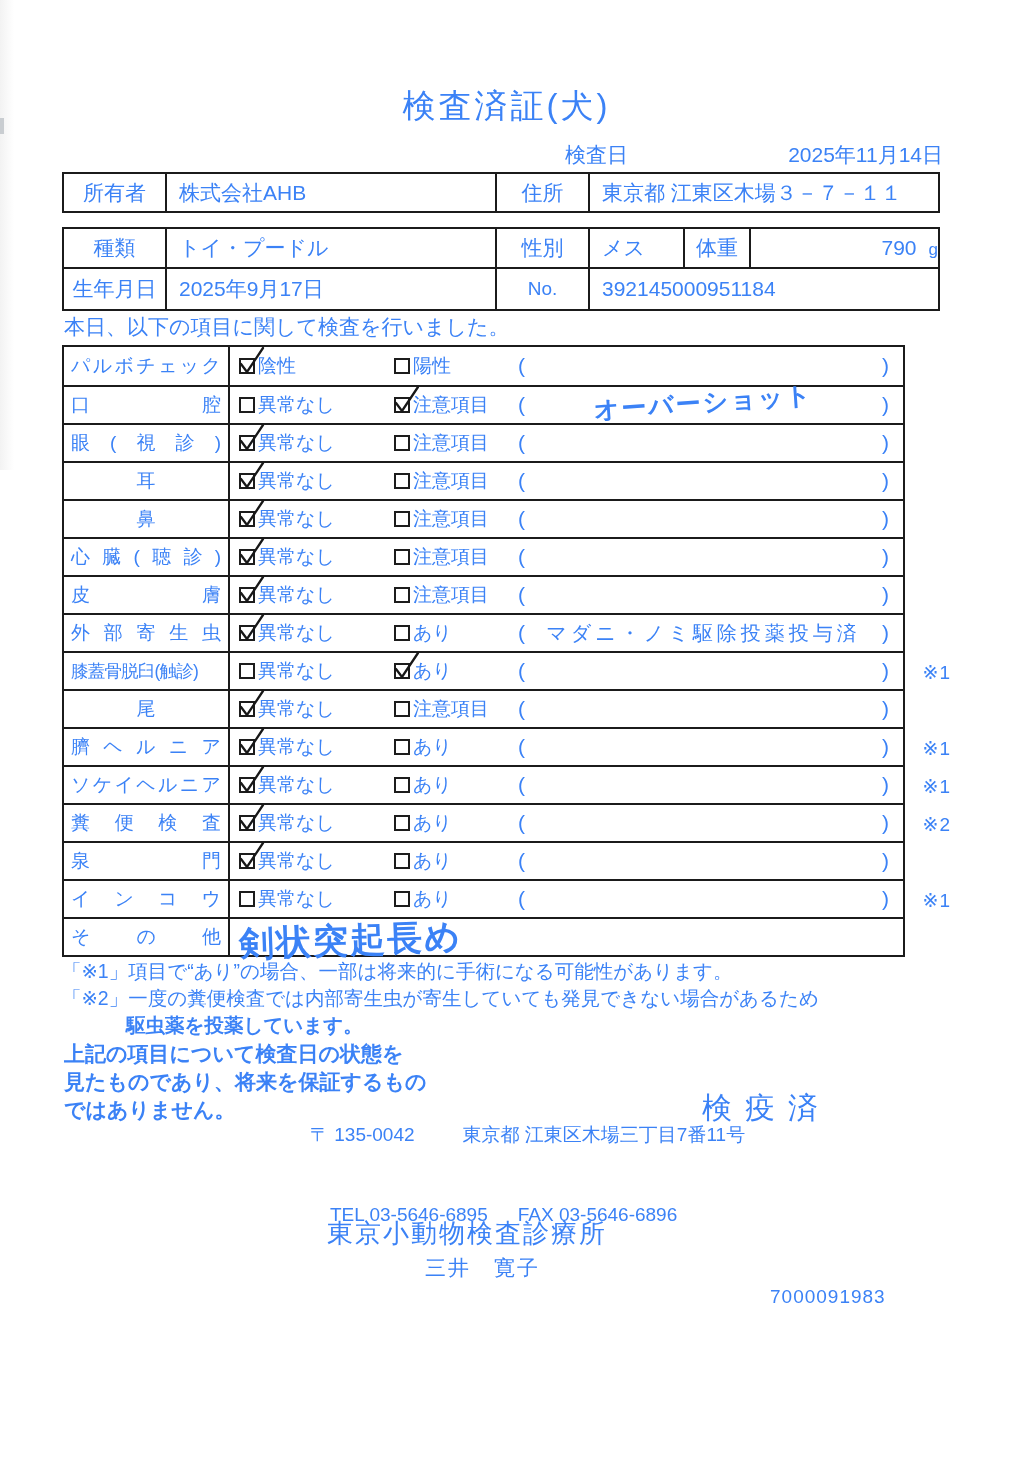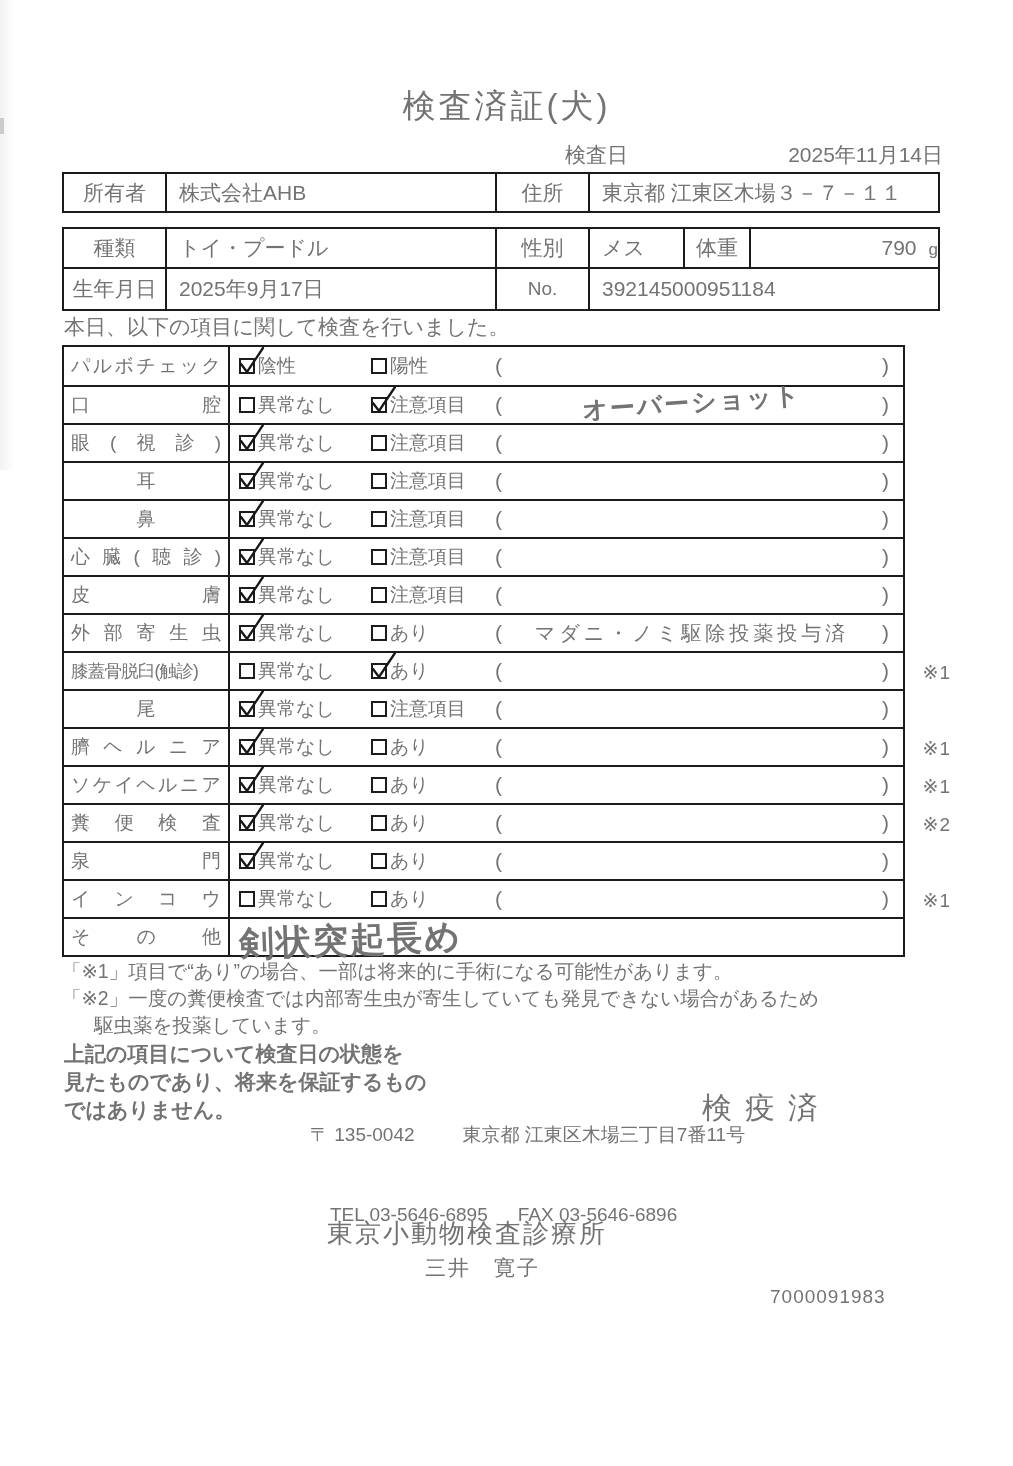--- a/index.html
+++ b/index.html
@@ -1,21 +1,21 @@
 <!DOCTYPE html>
 <html><head>
 <meta charset="utf-8">
 <style>
   * { box-sizing: border-box; margin: 0; padding: 0; }
   html,body { background:#ffffff; }
   .page {
     position: relative;
     width: 1013px; height: 1466px;
     background: #ffffff;
-    color: #737373;
+    color: #3b82f6;
     font-family: "Liberation Sans", "DejaVu Sans", sans-serif;
     overflow: hidden;
   }
   
   .scan-edge { position:absolute; left:0; top:0; width:14px; height:470px;
     background: linear-gradient(to right, #ededed, #ffffff); opacity:.7; }
   .scan-nick { position:absolute; left:0; top:118px; width:4px; height:16px; background:#c9cdd1; }
 
   .title { position:absolute; top:84px; left:0; right:0; text-align:center;
     font-size:33px; letter-spacing:3px; font-weight:500; }
@@ -46,39 +46,39 @@
   .cl-row { position:relative; display:flex; height:38px; }
   .cl-row + .cl-row { border-top:2px solid #1b1b1b; }
   .cl-label { width:166px; flex:none; border-right:2px solid #1b1b1b;
     display:flex; align-items:center; padding:0 7px; font-size:19px; }
   .cl-label.spread { justify-content:space-between; }
   .cl-label.center1 { justify-content:center; }
   .cl-label.tight { font-size:17.5px; letter-spacing:-0.8px; }
   .cl-content { flex:1; display:flex; align-items:center; padding-left:9px; overflow:visible; }
   .cl-options { display:flex; align-items:center; width:100%; }
   .opt { display:flex; align-items:center; font-size:19px; }
-  .opt1 { width:132px; }
+  .opt1 { width:155px; }
   .opt2 { width:124px; }
   .cb { position:relative; width:16px; height:16px; border:2px solid #1c1c1c;
     margin-right:3px; flex:none; }
   .check { position:absolute; left:-4px; top:-15px; width:30px; height:32px; display:none; }
   .check path { stroke:#171717; stroke-width:2.3; fill:none; stroke-linecap:round; }
   .opt.checked .check { display:block; }
   .paren { flex:1; position:relative; display:flex; align-items:center;
     justify-content:space-between; font-size:21px; padding-right:14px; }
   .p-content { position:absolute; left:20px; right:34px; text-align:center;
     font-size:20px; letter-spacing:4px; white-space:nowrap; }
   .p-content.hand { font-size:25px; font-weight:600; letter-spacing:2px;
     transform:rotate(-4deg) translateY(-3px); }
   .other-hand { display:none; font-size:35px; font-weight:700; letter-spacing:2px;
     transform:rotate(-2deg); line-height:1; padding-top:4px; white-space:nowrap; }
   .remark { position:absolute; right:-48px; top:8px; font-size:19px; letter-spacing:1px; }
 
   .notes { position:absolute; top:958px; left:62px; font-size:19.5px; line-height:27px; }
-  .notes .indent { margin-left:32px; }
+  .notes .indent { margin-left:64px;font-weight:bold; }
 
   .disclaimer { position:absolute; top:1040px; left:64px; font-size:21px;
     font-weight:600; line-height:28px; }
 
   .quarantine { position:absolute; top:1074px; left:702px; font-size:30px;
     letter-spacing:13px; font-weight:400;margin-top:14px; }
 
   .postal-row { position:absolute; top:1122px; left:310px; display:flex; gap:48px; font-size:19px; }
   .tel-row { position:absolute; top:1168px; left:330px; display:flex; gap:30px; font-size:19px;margin-top:36px; }
   .clinic { position:absolute; top:1216px; left:327px; font-size:26px; letter-spacing:2px; font-weight:500; }

